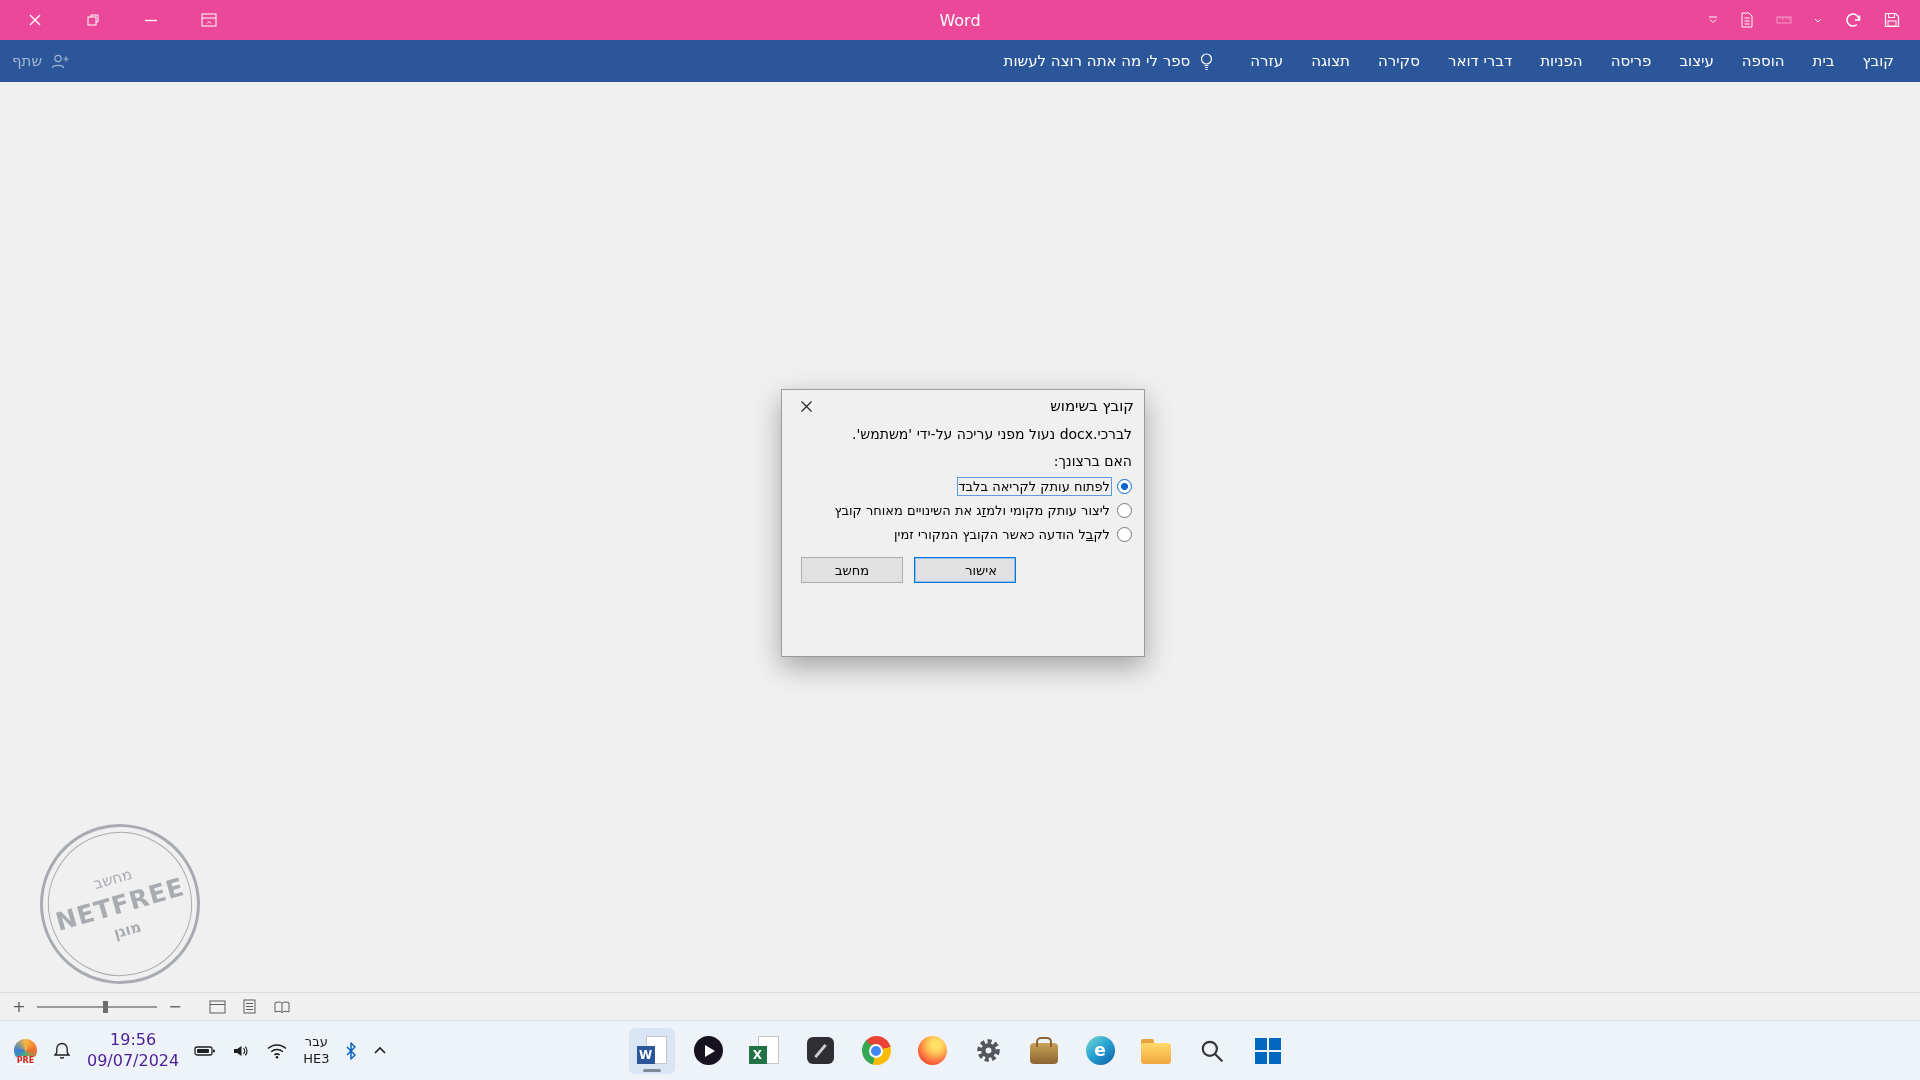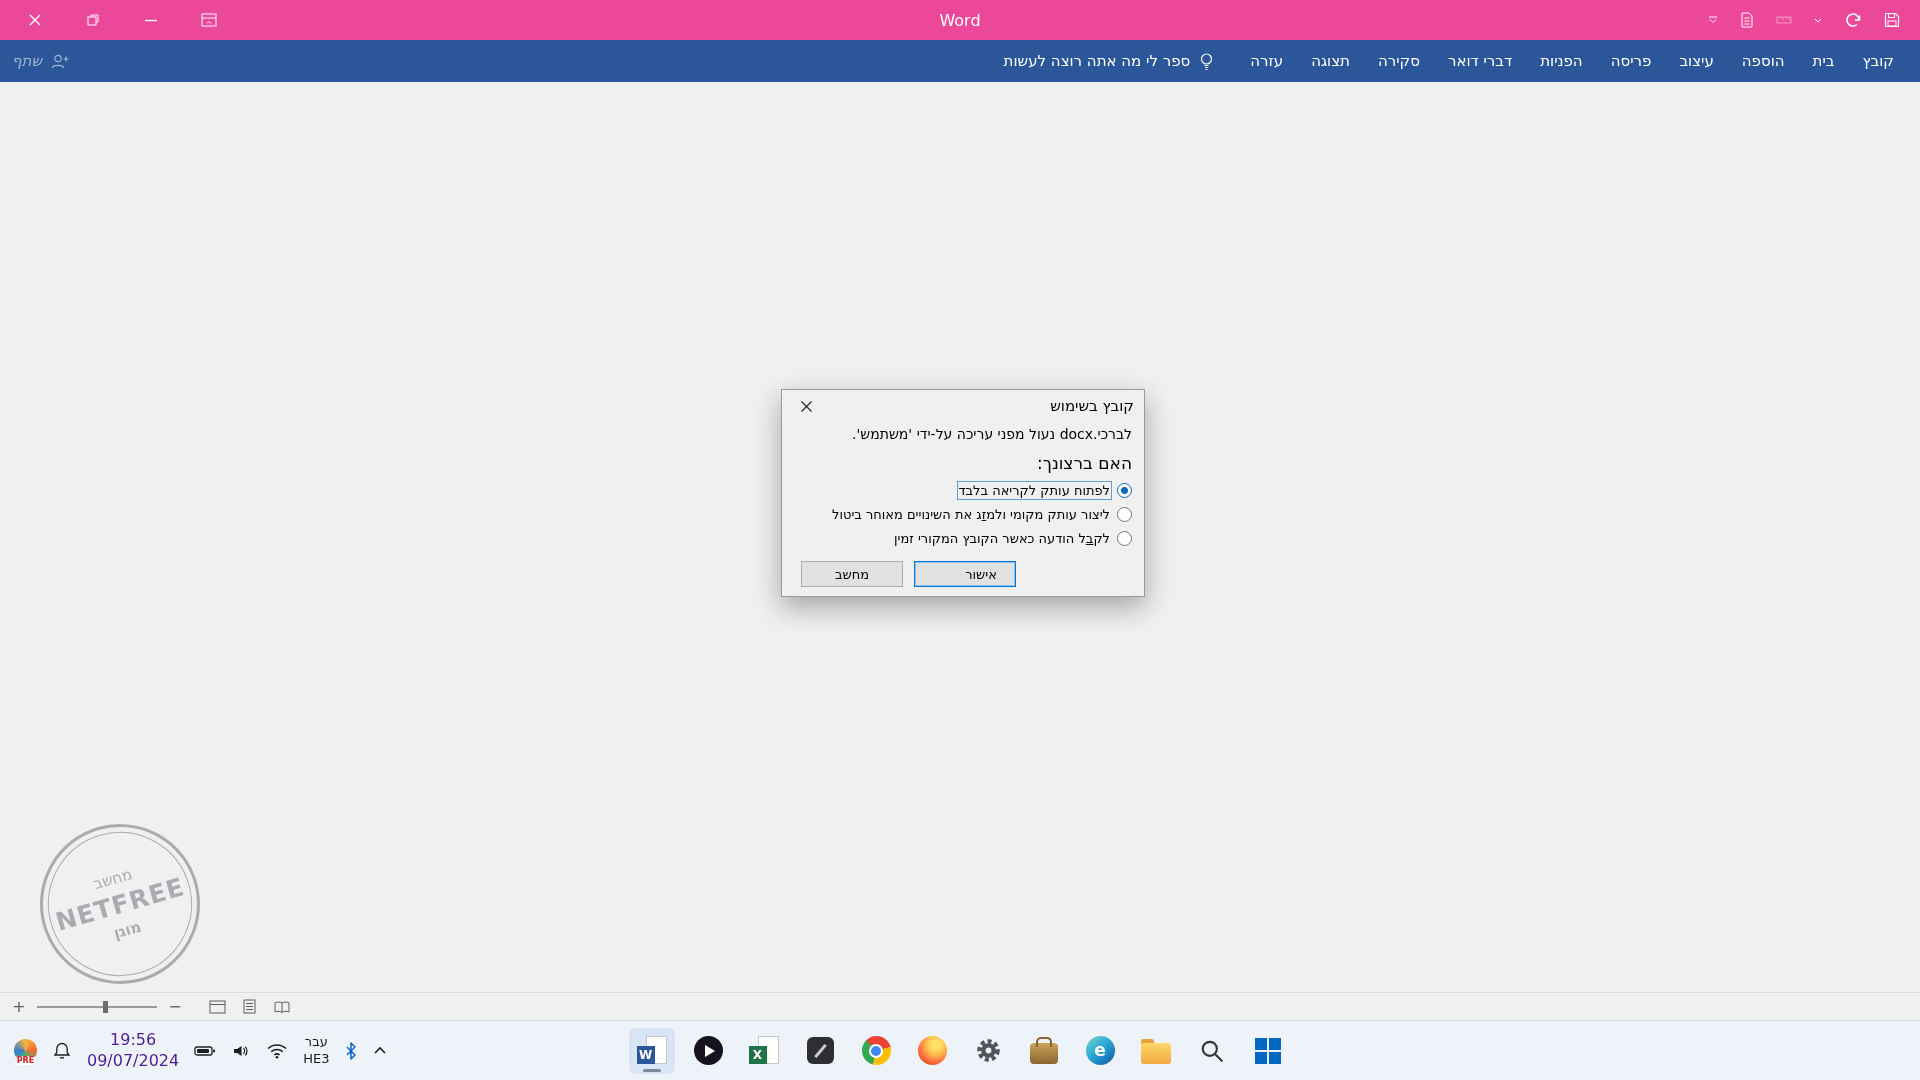--- a/index.html
+++ b/index.html
@@ -13,35 +13,35 @@
   .win-btn { width:22px; height:22px; display:flex; align-items:center; justify-content:center; }
   .app-title { position:absolute; left:50%; top:50%; transform:translate(-50%,-50%); font-size:16px; color:#fff; }
   .qat { margin-left:auto; display:flex; align-items:center; gap:22px; padding-right:20px; }
   .qat-btn { display:flex; align-items:center; justify-content:center; }
 
   
   .ribbon-tabs-row { height:42px; background:#2b579a; display:flex; align-items:center; direction:rtl; padding:0 12px; color:#fff; }
   .tab-strip { display:flex; height:100%; }
   .tab { padding:0 14px; display:flex; align-items:center; font-size:15px; white-space:nowrap; }
   .tellme { display:flex; align-items:center; gap:9px; margin:0 22px; font-size:15px; white-space:nowrap; }
-  .share { margin-inline-start:auto; display:flex; align-items:center; gap:8px; opacity:.55; font-size:15px;font-style:italic; }
+  .share { margin-inline-start:auto; display:flex; align-items:center; gap:8px; opacity:.55; font-size:15px; }
 
   
   .canvas { position:relative; height:910px; background:#f0f0f0; }
 
   
-  .dialog { position:absolute; left:781px; top:307px; width:364px; height:208px; background:#f0f0f0;
+  .dialog { position:absolute; left:781px; top:307px; width:364px; height:268px; background:#f0f0f0;
             border:1px solid #9a9a9a; box-shadow:0 10px 26px rgba(0,0,0,.32); direction:rtl; }
   .dlg-titlebar { height:32px; display:flex; align-items:center; padding:0 10px; }
   .dlg-title { font-size:15px; color:#000; }
   .dlg-close { margin-inline-start:auto; width:28px; height:26px; background:none; border:none;
                display:flex; align-items:center; justify-content:center; cursor:pointer; }
   .dlg-body { padding:0 12px; }
   .dlg-message { font-size:14px; color:#000; margin-top:4px; white-space:nowrap; }
-  .dlg-prompt { font-size:17px; color:#000; margin-top:11px; }
+  .dlg-prompt { font-size:14px; color:#000; margin-top:11px; }
   .dlg-options { margin-top:5px; }
   .opt { display:flex; align-items:center; gap:7px; height:24px; }
   .radio { width:15px; height:15px; border-radius:50%; border:1px solid #767676; background:#fff; flex:0 0 auto; }
   .radio.checked { border:1px solid #0b69c7; background:radial-gradient(circle,#0b69c7 0 3.2px,#fff 3.8px); }
   .opt-label { font-size:13px; color:#000; white-space:nowrap; }
   .opt-label.focused { outline:1px solid #5e9ce0; outline-offset:1px; }
   .u { text-decoration:underline; }
   .dlg-buttons { display:flex; justify-content:flex-end; gap:11px; padding:0 7px; margin-top:11px; }
   .btn { width:102px; height:26px; font-size:13px; background:#e1e1e1; border:1px solid #adadad;
          font-family:inherit; cursor:pointer; color:#000; }
@@ -237,21 +237,21 @@
       <div class="dlg-body">
         <div class="dlg-message">לברכי.docx נעול מפני עריכה על-ידי 'משתמש'.</div>
         <div class="dlg-prompt">האם ברצונך:</div>
         <div class="dlg-options">
           <label class="opt">
             <span class="radio checked"></span>
             <span class="opt-label focused"><span>לפתוח עותק לקריאה בלבד</span><span class="u"></span><span></span></span>
           </label>
           <label class="opt">
             <span class="radio"></span>
-            <span class="opt-label"><span>ליצור עותק מקומי ולמ</span><span class="u">ז</span><span>ג את השינויים מאוחר ביטול</span></span>
+            <span class="opt-label"><span>ליצור עותק מקומי ולמ</span><span class="u">ז</span><span>ג את השינויים מאוחר קובץ</span></span>
           </label>
           <label class="opt">
             <span class="radio"></span>
             <span class="opt-label"><span>לק</span><span class="u">ב</span><span>ל הודעה כאשר הקובץ המקורי זמין</span></span>
           </label>
         </div>
         <div class="dlg-buttons">
           <button class="btn default">אישור</button>
           <button class="btn">מחשב</button>
         </div>

